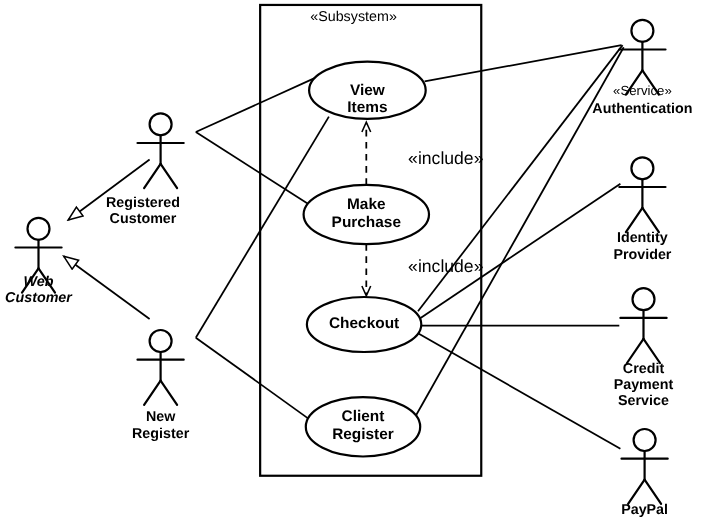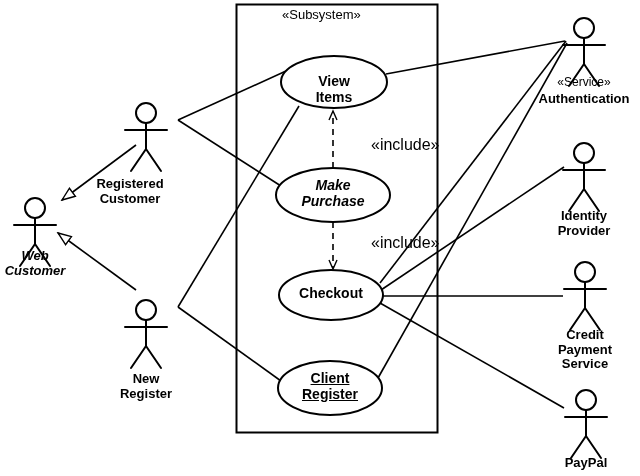--- a/index.html
+++ b/index.html
@@ -4,21 +4,21 @@
 <style>
   html,body{margin:0;padding:0;background:#ffffff;}
   body{width:640px;height:476px;font-family:"Liberation Sans",sans-serif;}
   #diagram{position:relative;width:640px;height:476px;overflow:hidden;background:#fff;}
   svg#canvas{position:absolute;left:0;top:0;width:640px;height:476px;}
   .uc-label,.actor-label,.stereo,.inc-label,.sys-title,.sys-stereo{
     position:absolute;text-align:center;color:#000;white-space:pre;line-height:1.12;
     font-family:"Liberation Sans",sans-serif;
   }
   .uc-label{font-size:14px;font-weight:bold;}
-  .uc-label.abstract{font-style:italic;}
+  .uc-label.abstract{}
   .actor-label{font-size:13px;font-weight:bold;}
   .actor-label.abstract{font-style:italic;}
   .stereo{font-size:12px;font-weight:normal;}
   .inc-label{font-size:16px;font-weight:normal;}
   .sys-stereo{font-size:13px;font-weight:normal;text-align:left;}
   .sys-title{font-size:14px;font-weight:bold;text-align:left;}
   .ctr{transform:translateX(-50%);}
 </style>
 </head>
 <body>
@@ -121,21 +121,21 @@
   </svg>
 
   <div class="sys-stereo" style="left:248px; top:8px;margin-left:34px;">«Subsystem»</div>
 
   <div id="uc-text-layer">
       <div class="uc-label ctr" style="left: 334px; top: 74px; width: 122px; margin-left: 0px;">View
 Items</div>
       <div class="uc-label ctr abstract" style="left: 333px; top: 178px; width: 130px; margin-left: 0px;">Make
 Purchase</div>
       <div class="uc-label ctr" style="left: 331px; top: 286px; width: 120px; margin-left: 0px;">Checkout</div>
-      <div class="uc-label ctr" style="left: 330px; top: 371px; width: 120px; margin-left: 0px; text-decoration: underline;">Client
+      <div class="uc-label ctr" style="left: 330px; top: 371px; width: 120px; margin-left: 0px;">Client
 Register</div>
     </div>
   <div id="actor-text-layer">
       <div class="actor-label ctr abstract" style="left: 35px; top: 249px; width: 150px;">Web
 Customer</div>
       <div class="actor-label ctr" style="left: 130px; top: 177px; width: 150px;">Registered
 Customer</div>
       <div class="actor-label ctr" style="left: 146px; top: 372px; width: 150px;">New
 Register</div>
       <div class="stereo ctr" style="left: 584px; top: 76px; width: 150px;">«Service»</div>

